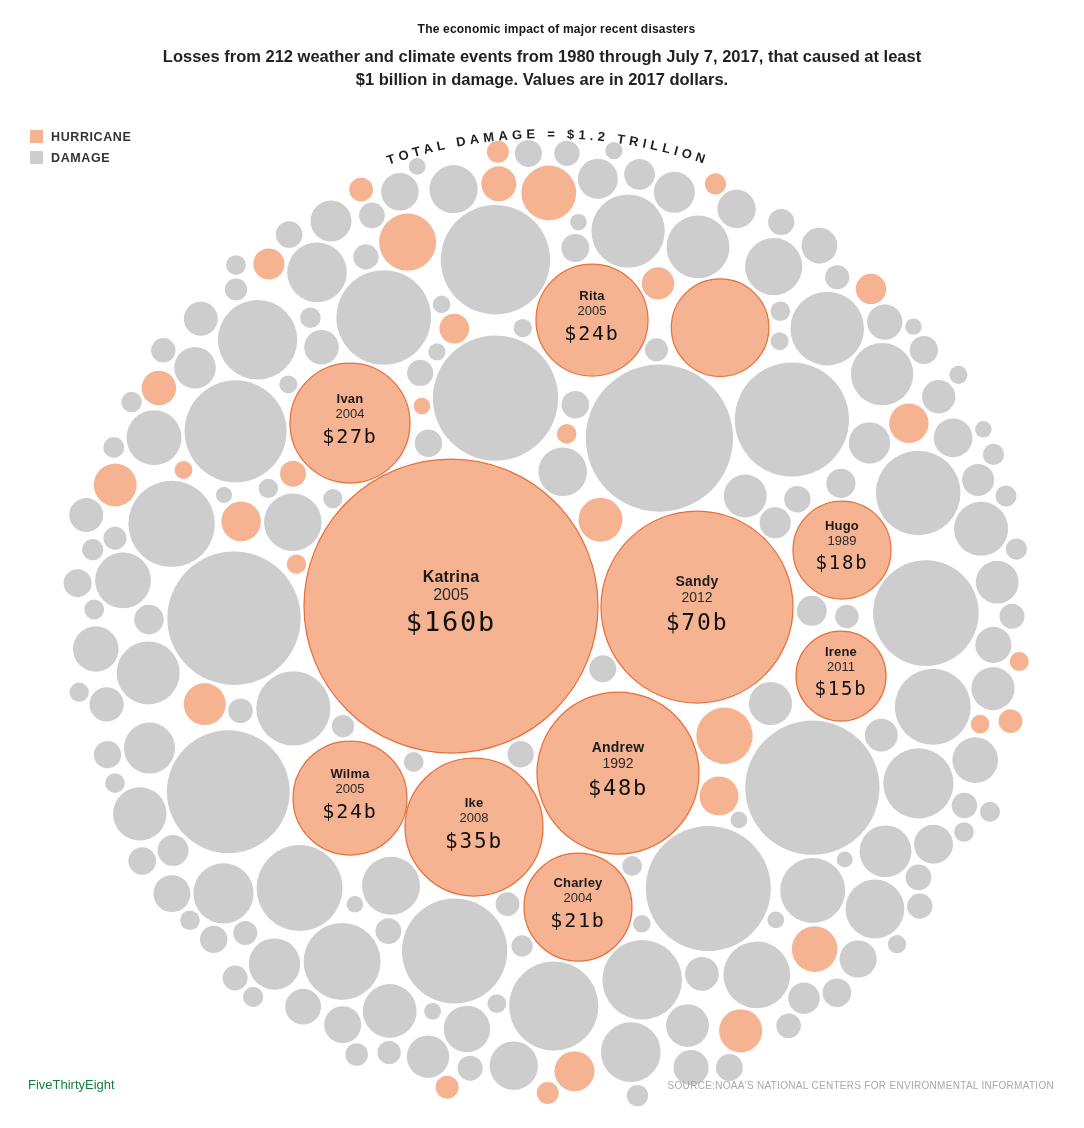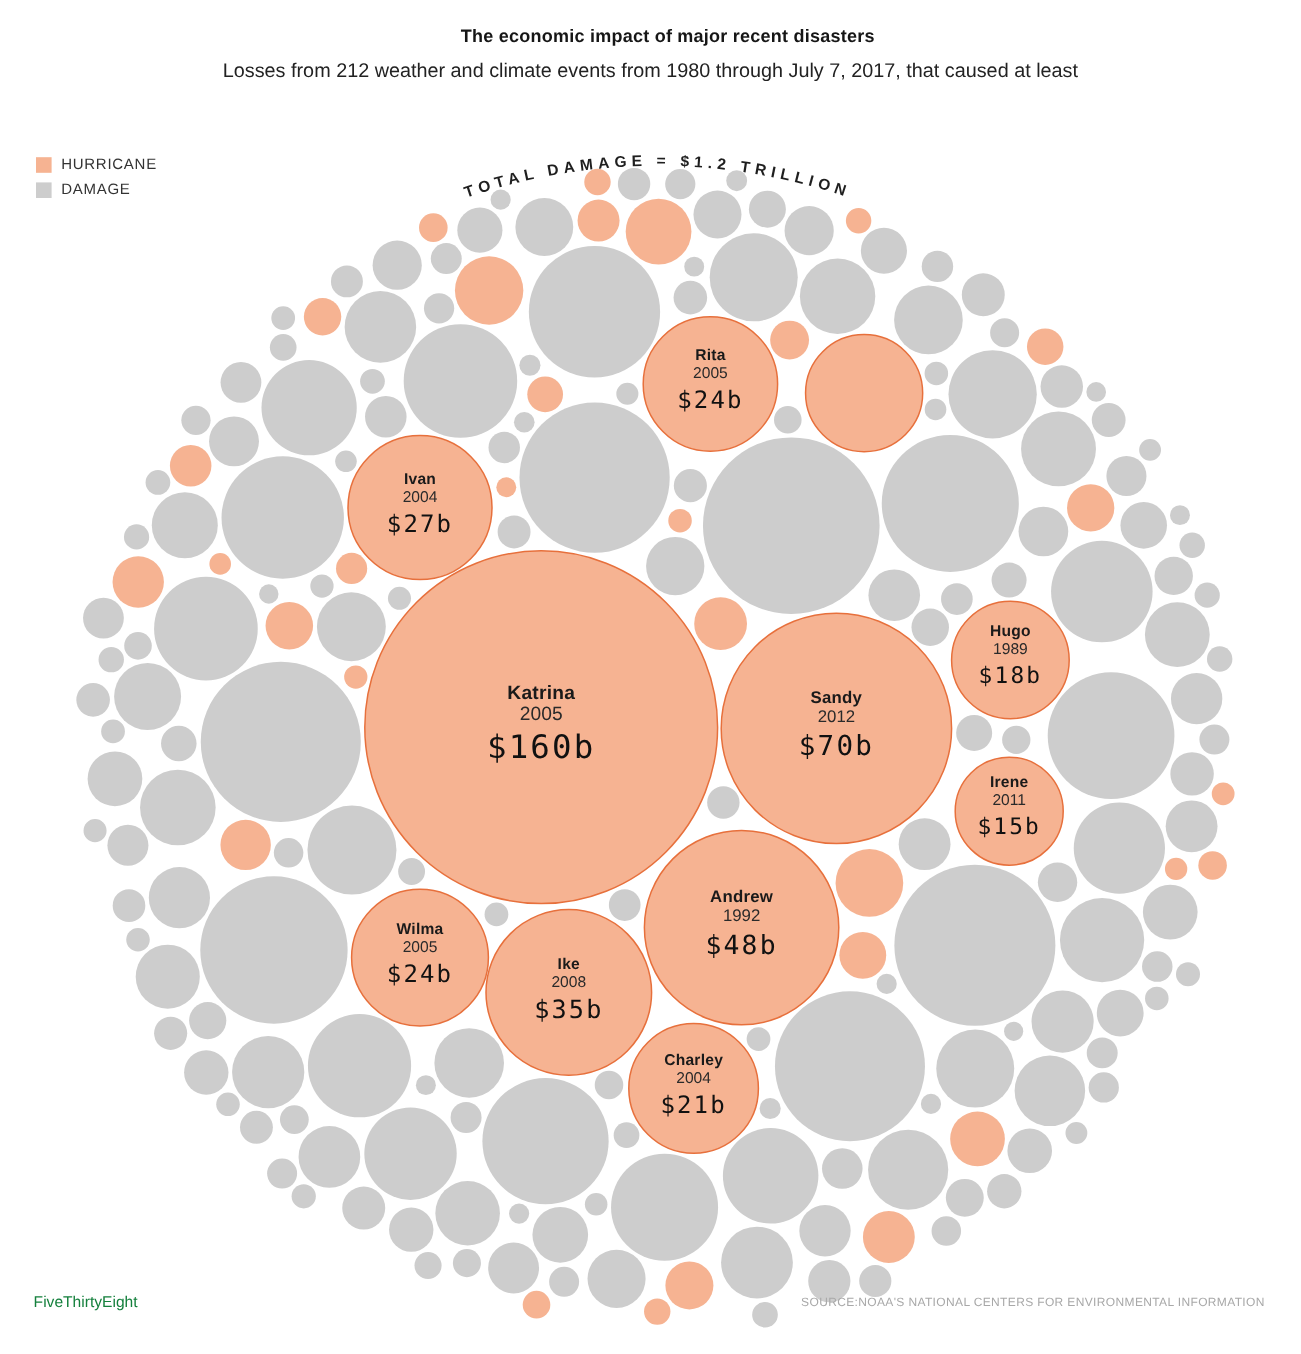--- a/index.html
+++ b/index.html
@@ -1,43 +1,44 @@
 <!DOCTYPE html>
 <html><head>
 <meta charset="utf-8">
 <style>
   html,body{margin:0;padding:0;}
   body{
     width:1084px;height:1128px;position:relative;background:#ffffff;
     font-family:"Liberation Sans",sans-serif;overflow:hidden;
   }
   .header{position:absolute;top:22px;left:0;width:1084px;text-align:center;z-index:3;}
-  .title{font-size:15px;font-weight:700;color:#161616;margin:0;letter-spacing:.2px;padding-left:29px;}
-  .subtitle{font-size:16.5px;color:#222;margin:9px auto 0;line-height:1.38;font-weight:400;}
+  .title{font-size:12px;font-weight:700;color:#161616;margin:0;letter-spacing:.2px;padding-left:29px;}
+  .subtitle{font-size:16.5px;color:#222;margin:9px auto 0;line-height:1.38;font-weight:700;}
   .subtitle span{display:block;}
   .legend{position:absolute;top:130px;left:30px;z-index:3;}
-  .legend-row{display:flex;align-items:center;margin-bottom:7px;}
+  .legend-row{display:flex;align-items:flex-start;margin-bottom:7px;font-weight:bold;}
   .swatch{width:13px;height:13px;display:inline-block;margin-right:8px;}
   .legend-label{font-size:12.5px;color:#333;letter-spacing:.6px;}
   #chart{position:absolute;top:0;left:0;z-index:1;}
   .arc-label{font-size:13px;font-weight:600;fill:#1f1f1f;letter-spacing:4.2px;}
   text.name{font-family:"Liberation Sans",sans-serif;fill:#1a1a1a;letter-spacing:.2px;}
   text.year{font-family:"Liberation Sans",sans-serif;fill:#2a2a2a;}
   text.value{font-family:"DejaVu Sans Mono",monospace;fill:#111;letter-spacing:1.8px;font-weight:400;}
   .footer{position:absolute;top:1077px;left:0;width:1084px;z-index:3;}
   .brand{position:absolute;left:28px;font-size:13px;color:#15803d;}
   .source{position:absolute;right:30px;font-size:10px;color:#a8a8a8;letter-spacing:.3px;top:3px;}
 </style>
 </head>
 <body>
 
 <div class="header">
   <h1 class="title">The economic impact of major recent disasters</h1>
   <p class="subtitle">
     <span>Losses from 212 weather and climate events from 1980 through July 7, 2017, that caused at least</span>
+    <span>$1 billion in damage. Values are in 2017 dollars.</span>
   </p>
 </div>
 
 <div class="legend">
   <div class="legend-row">
     <span class="swatch" style="background: rgb(246, 179, 146);"></span>
     <span class="legend-label">HURRICANE</span>
   </div>
   <div class="legend-row">
     <span class="swatch" style="background: rgb(205, 205, 205);"></span>

